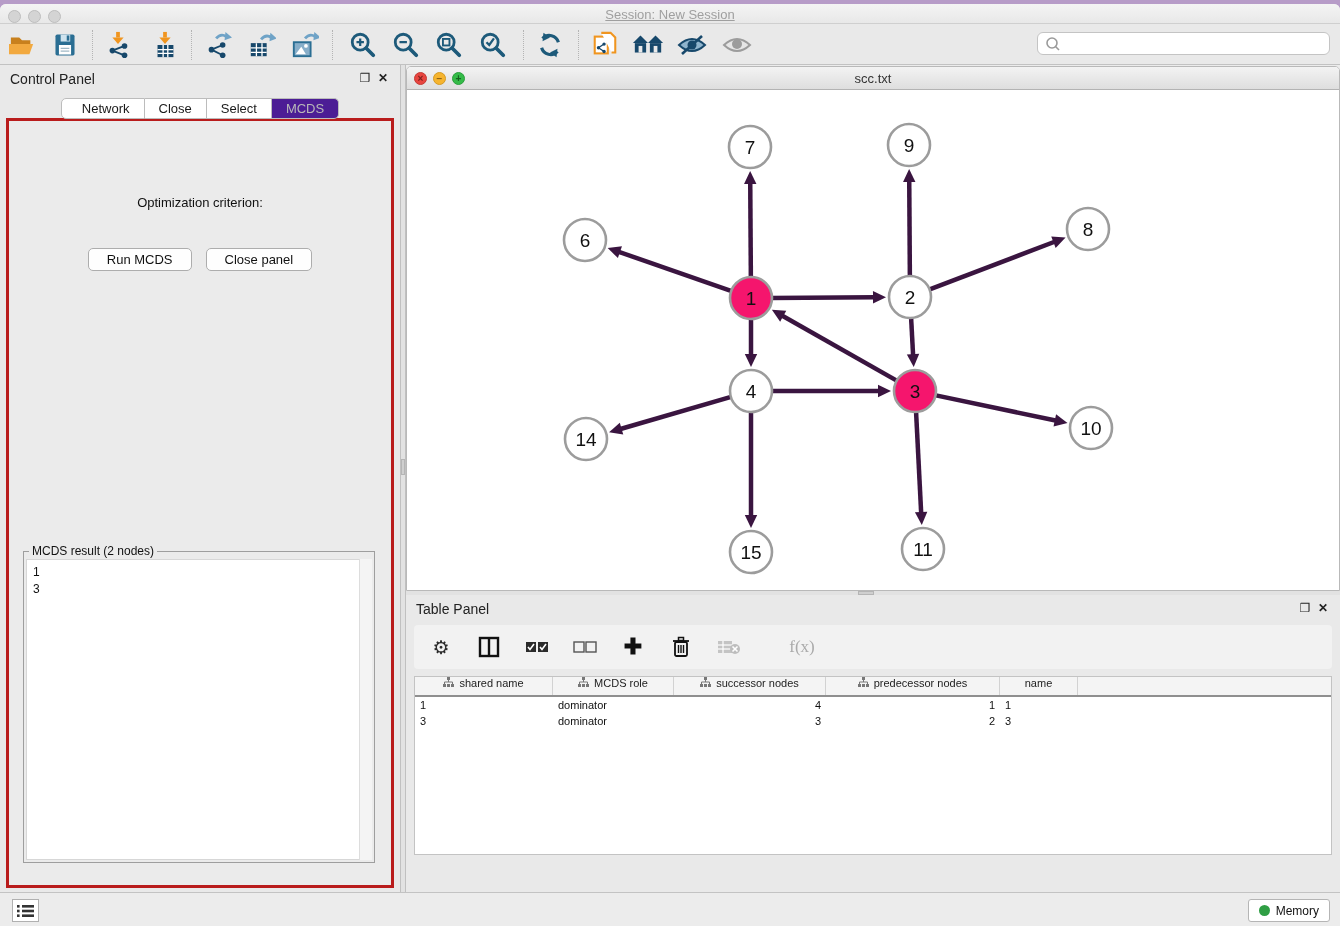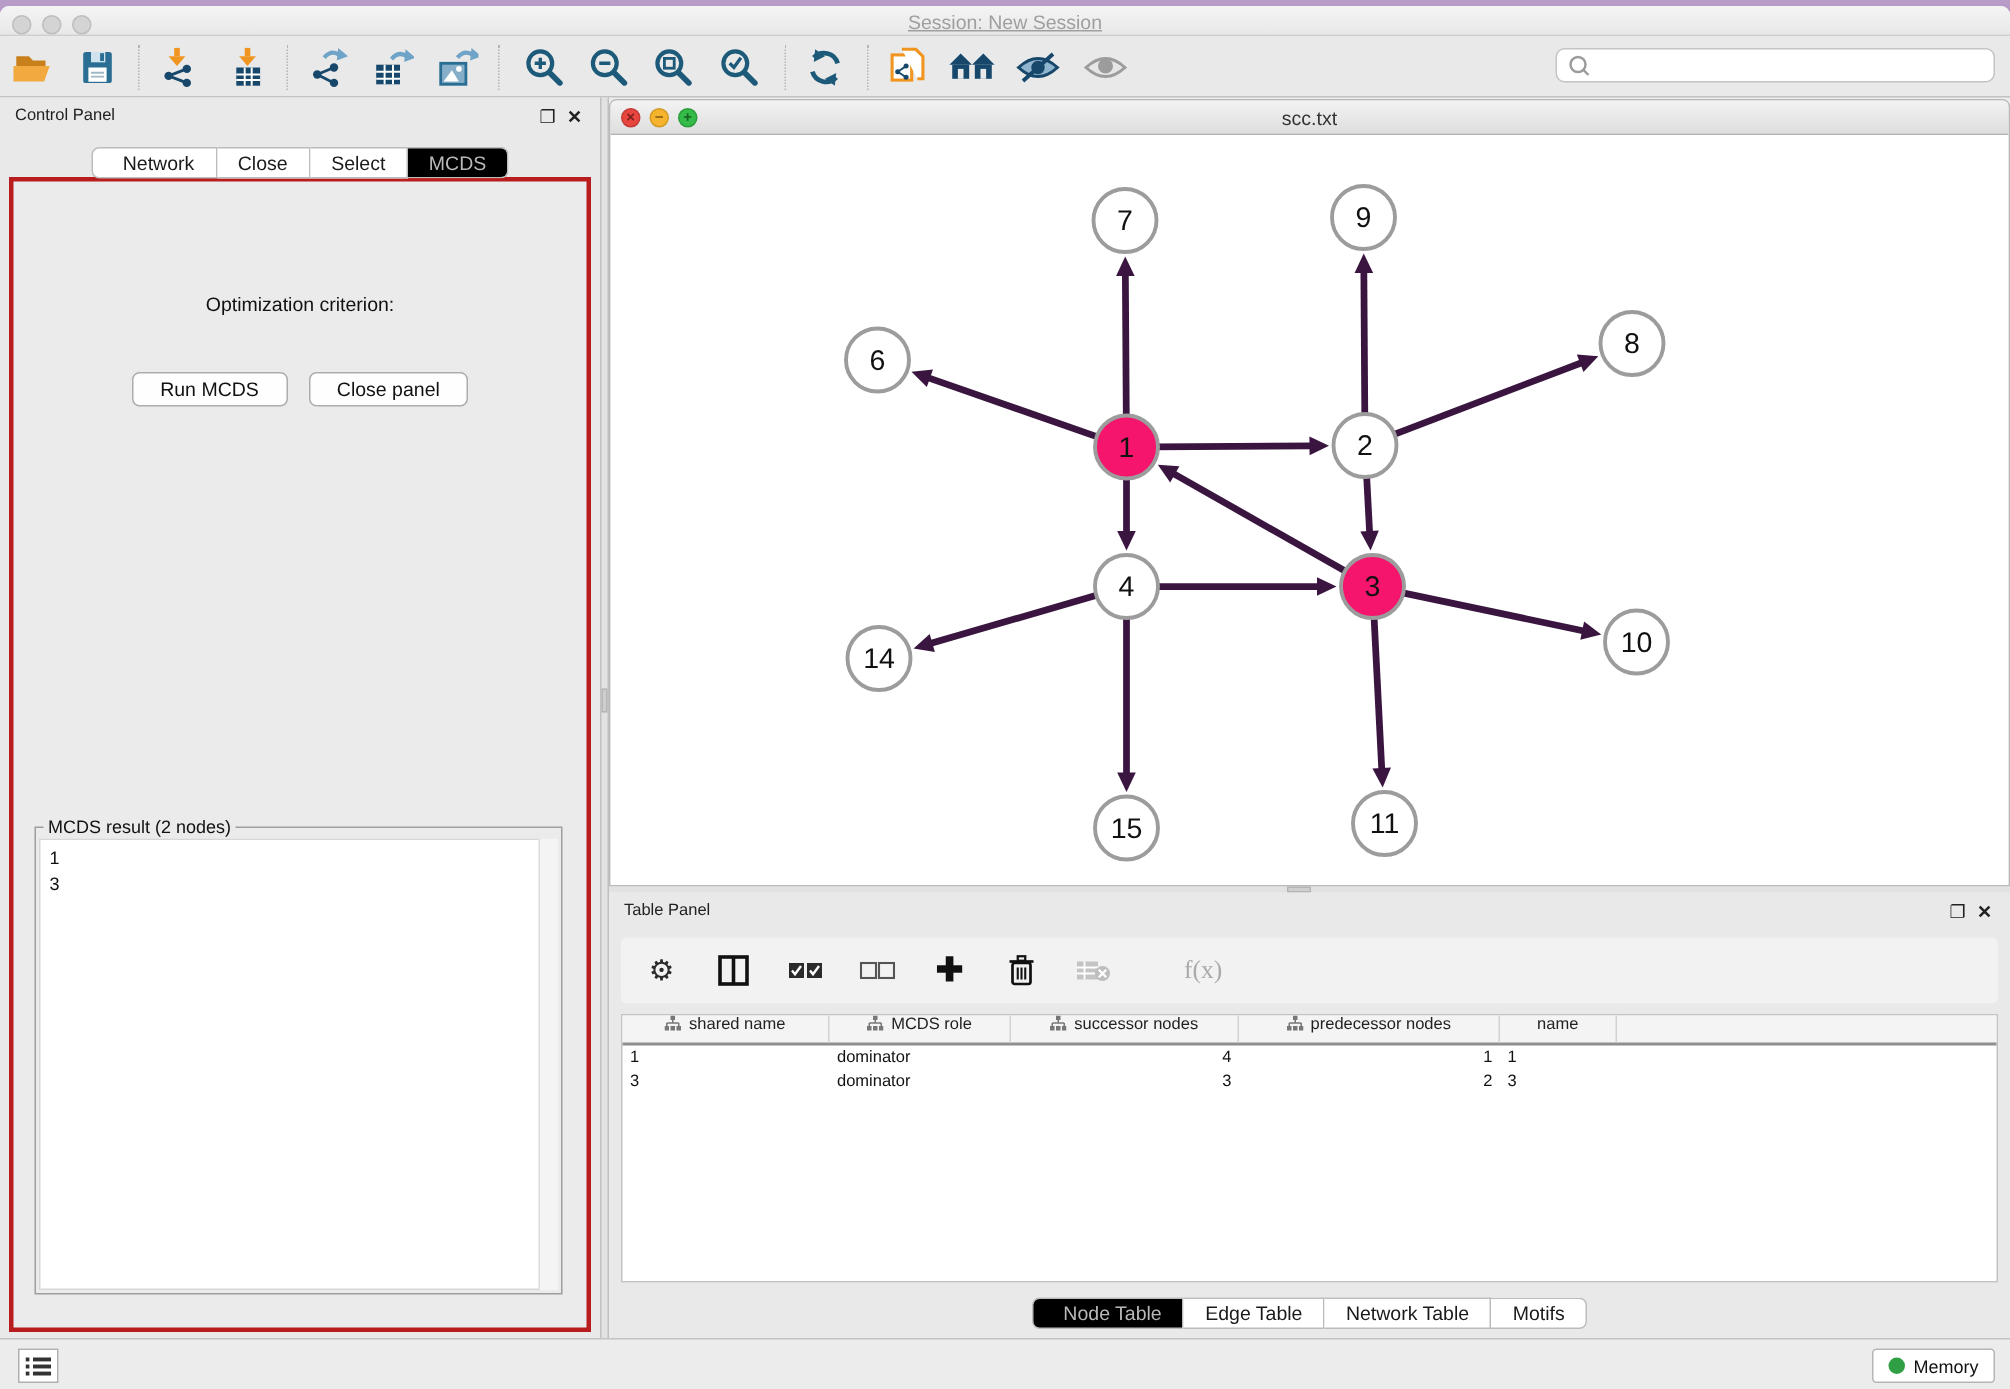--- a/index.html
+++ b/index.html
@@ -25,28 +25,28 @@
     align-items:center; justify-content:center; cursor:default; }
   .tb-sep { position:absolute; top:6px; width:0; height:30px; border-left:1px dotted #b4b4b4; }
   .searchbox { position:absolute; right:10px; top:8px; width:293px; height:23px;
     background:#fff; border:1px solid #c4c4c4; border-radius:6px; display:flex; align-items:center; }
   .searchbox input { border:none; outline:none; background:transparent; flex:1;
     font-size:12px; color:#333; padding-right:6px; font-family:"Liberation Sans",sans-serif; }
 
   
   .control-panel { position:absolute; left:0; top:61px; width:400px; bottom:34px; background:#e9e9e9; }
   .panel-header { position:absolute; left:0; right:0; top:0; height:26px; }
-  .panel-title { position:absolute; left:10px; top:6px; font-size:11px; color:#222; }
+  .panel-title { position:absolute; left:10px; top:6px; font-size:14px; color:#222; }
   .panel-btn { position:absolute; top:6px; font-size:12px; color:#222; width:14px; text-align:center; cursor:default; }
   .cp-tabs { position:absolute; left:0; right:0; top:33px; height:21px; display:flex; justify-content:center; z-index:3; }
   .tab { height:21px; line-height:20px; padding:0 14px; font-size:13px; color:#1a1a1a;
     background:#fff; border:1px solid #bcbcbc; border-left:none; }
   .tab:first-child { border-left:1px solid #bcbcbc; border-radius:5px 0 0 5px;padding-left:20px; }
   .tab:last-child { border-radius:0 5px 5px 0; }
-  .tab.selected { background:#000000; color:#b9b9b9; }
+  .tab.selected { background:#4c1d95; color:#b9b9b9; }
   .cp-box { position:absolute; left:6px; right:6px; top:53px; bottom:4px;
     border:3px solid #b91c1c; background:#ebebeb; }
   .opt-label { position:absolute; left:0; right:0; top:74px; text-align:center; font-size:13px; color:#111; }
   .criterion { position:absolute; left:44px; width:311px; top:94px; height:23px; background:#fdfdfd;
     border:1px solid #ababab; border-radius:5px; font-size:13px; color:#111;
     display:flex; align-items:center; padding-left:12px; }
   .stepper { position:absolute; right:8px; top:3px; }
   .cp-buttons { position:absolute; left:0; right:0; top:127px; display:flex; justify-content:center; gap:14px; }
   .push-btn { height:23px; padding:0 18px; background:#fefefe; border:1px solid #adadad;
     border-radius:5px; font-size:13px; color:#111; line-height:21px; }
@@ -514,26 +514,20 @@
         </div>
         <div class="trow">
           <div class="td c1">3</div>
           <div class="td c2">dominator</div>
           <div class="td c3 num">3</div>
           <div class="td c4 num">2</div>
           <div class="td c5">3</div>
         </div>
       </div>
 
-      <div class="tp-tabs">
-        <div class="tab selected">Node Table</div>
-        <div class="tab">Edge Table</div>
-        <div class="tab">Network Table</div>
-        <div class="tab">Motifs</div>
-      </div>
     </div>
   </div>
 
   <div class="statusbar">
     <div class="list-btn">
       <svg width="17" height="14" viewBox="0 0 17 14">
         <rect x="0" y="1" width="2.6" height="2.6" fill="#333"></rect>
           <rect x="5" y="1" width="12" height="2.6" fill="#333"></rect>
         <rect x="0" y="5.7" width="2.6" height="2.6" fill="#333"></rect>
           <rect x="5" y="5.7" width="12" height="2.6" fill="#333"></rect>

